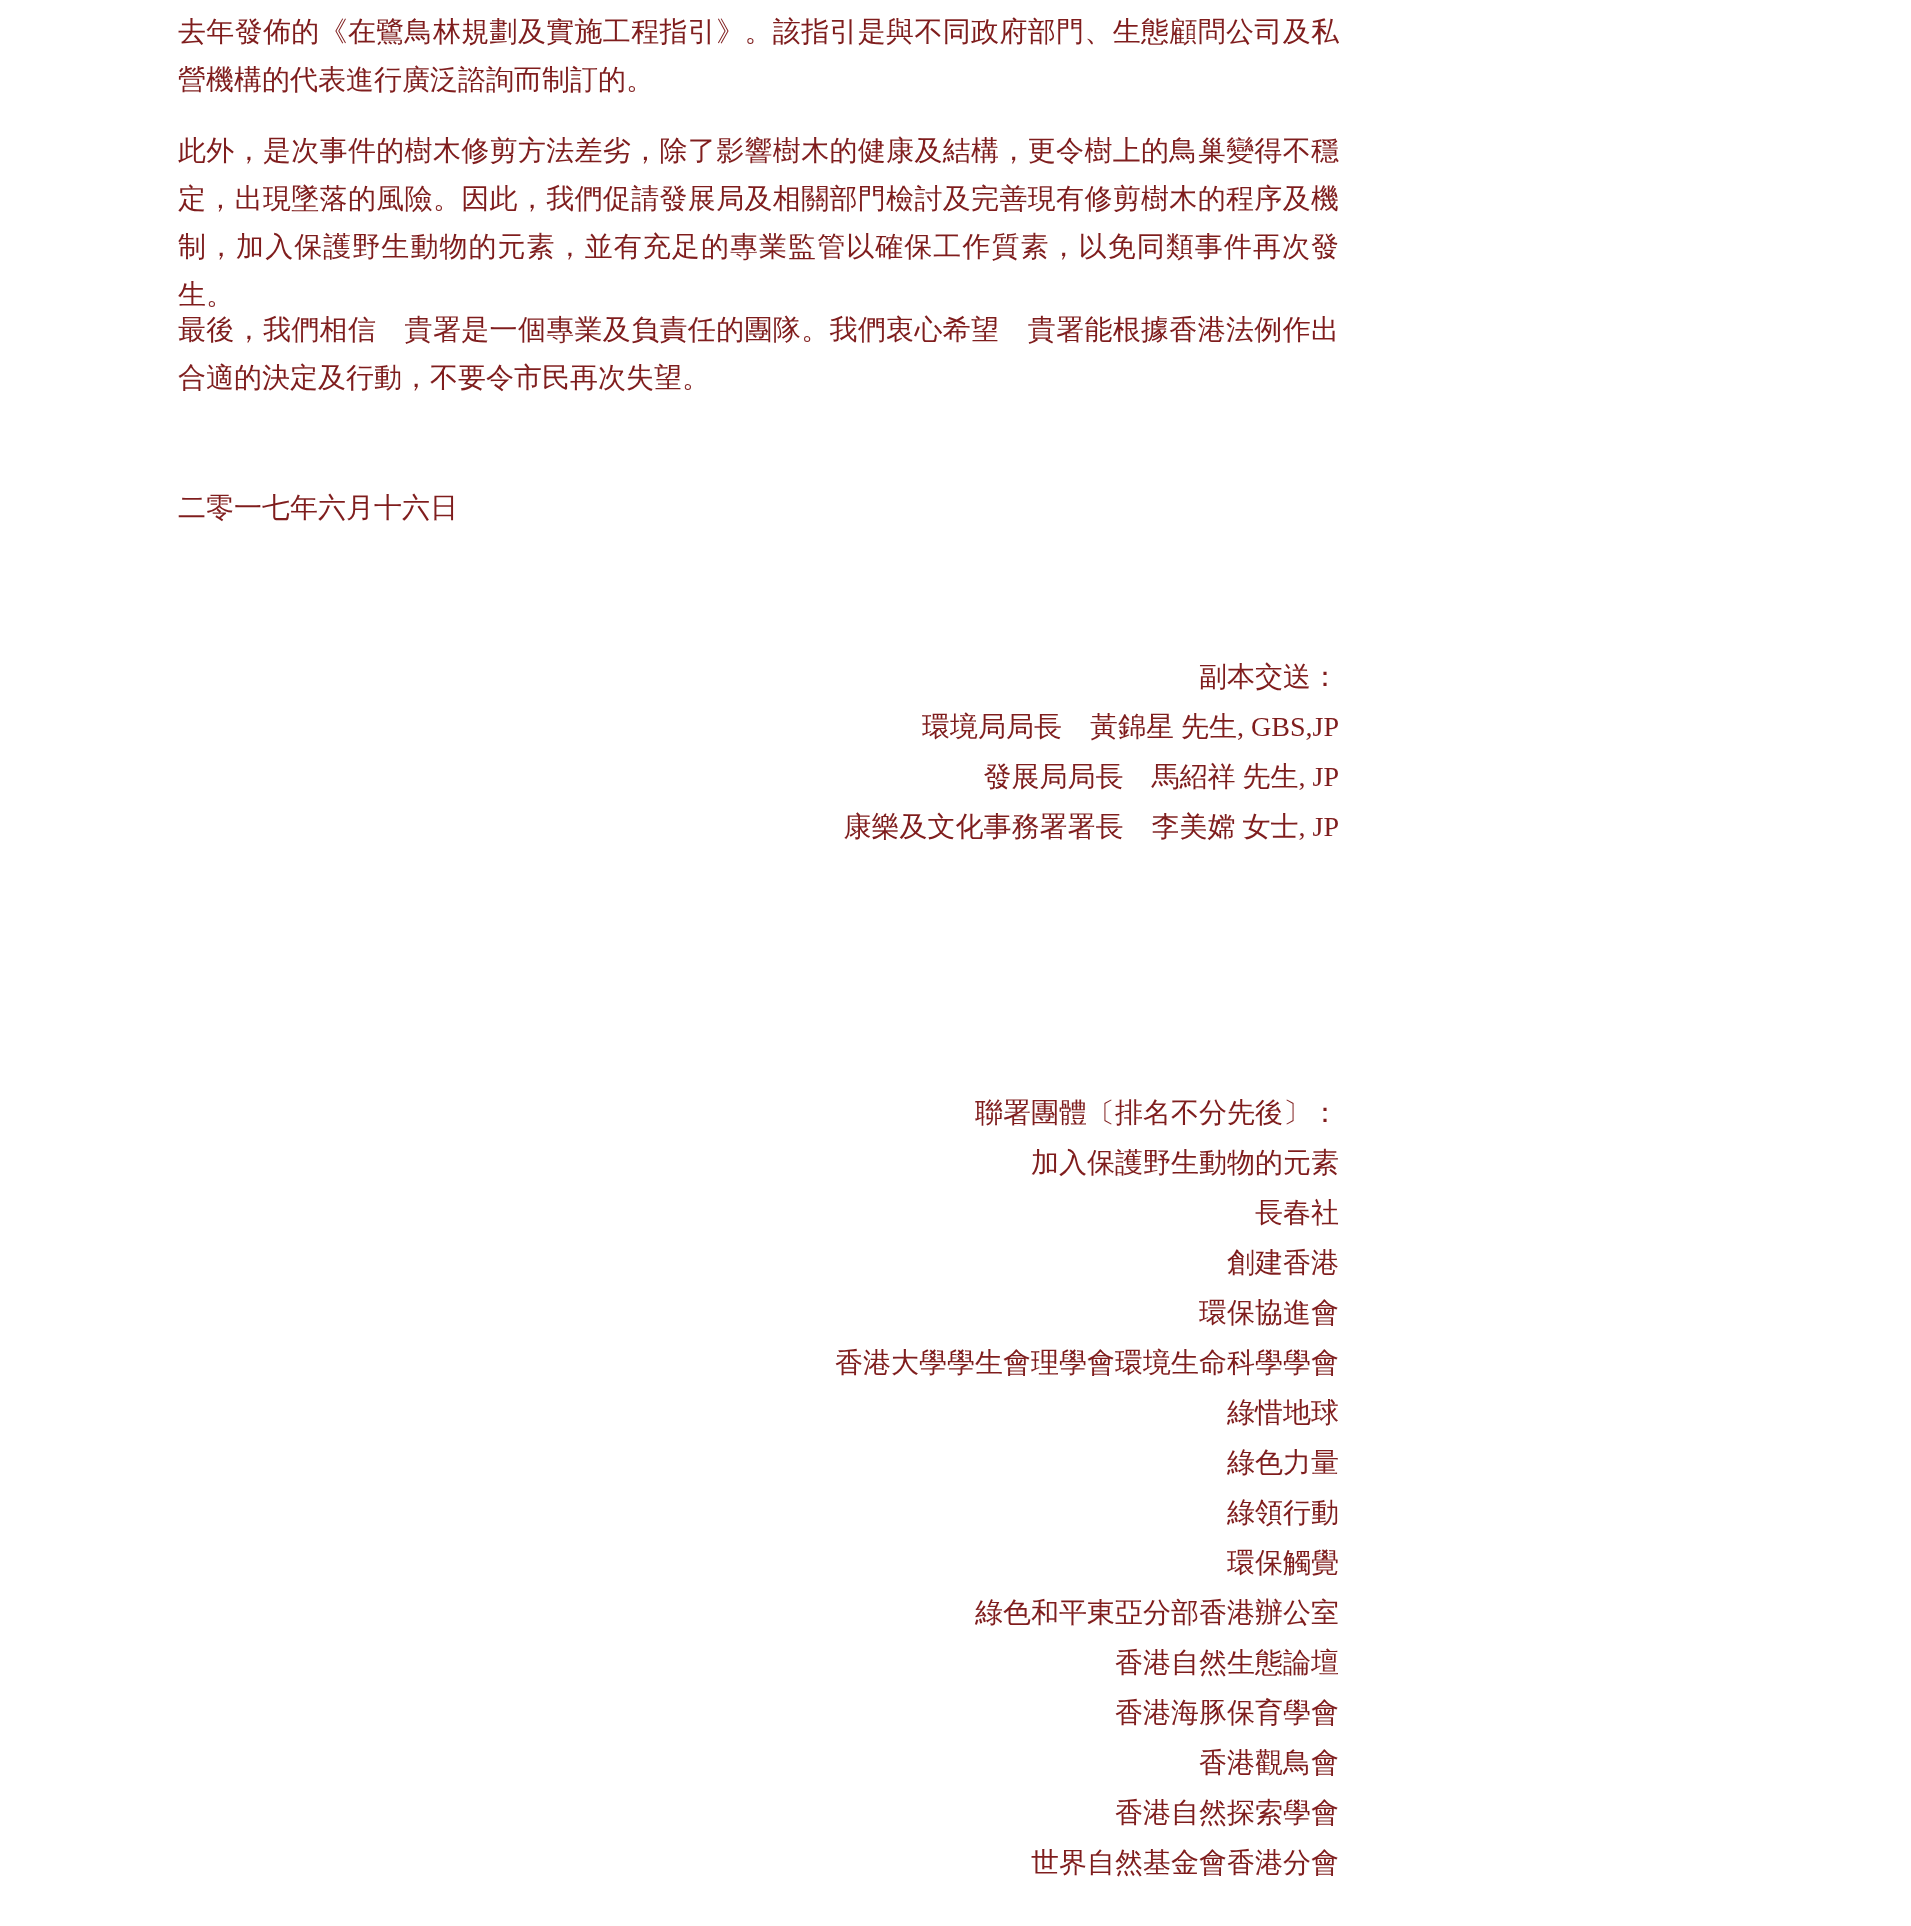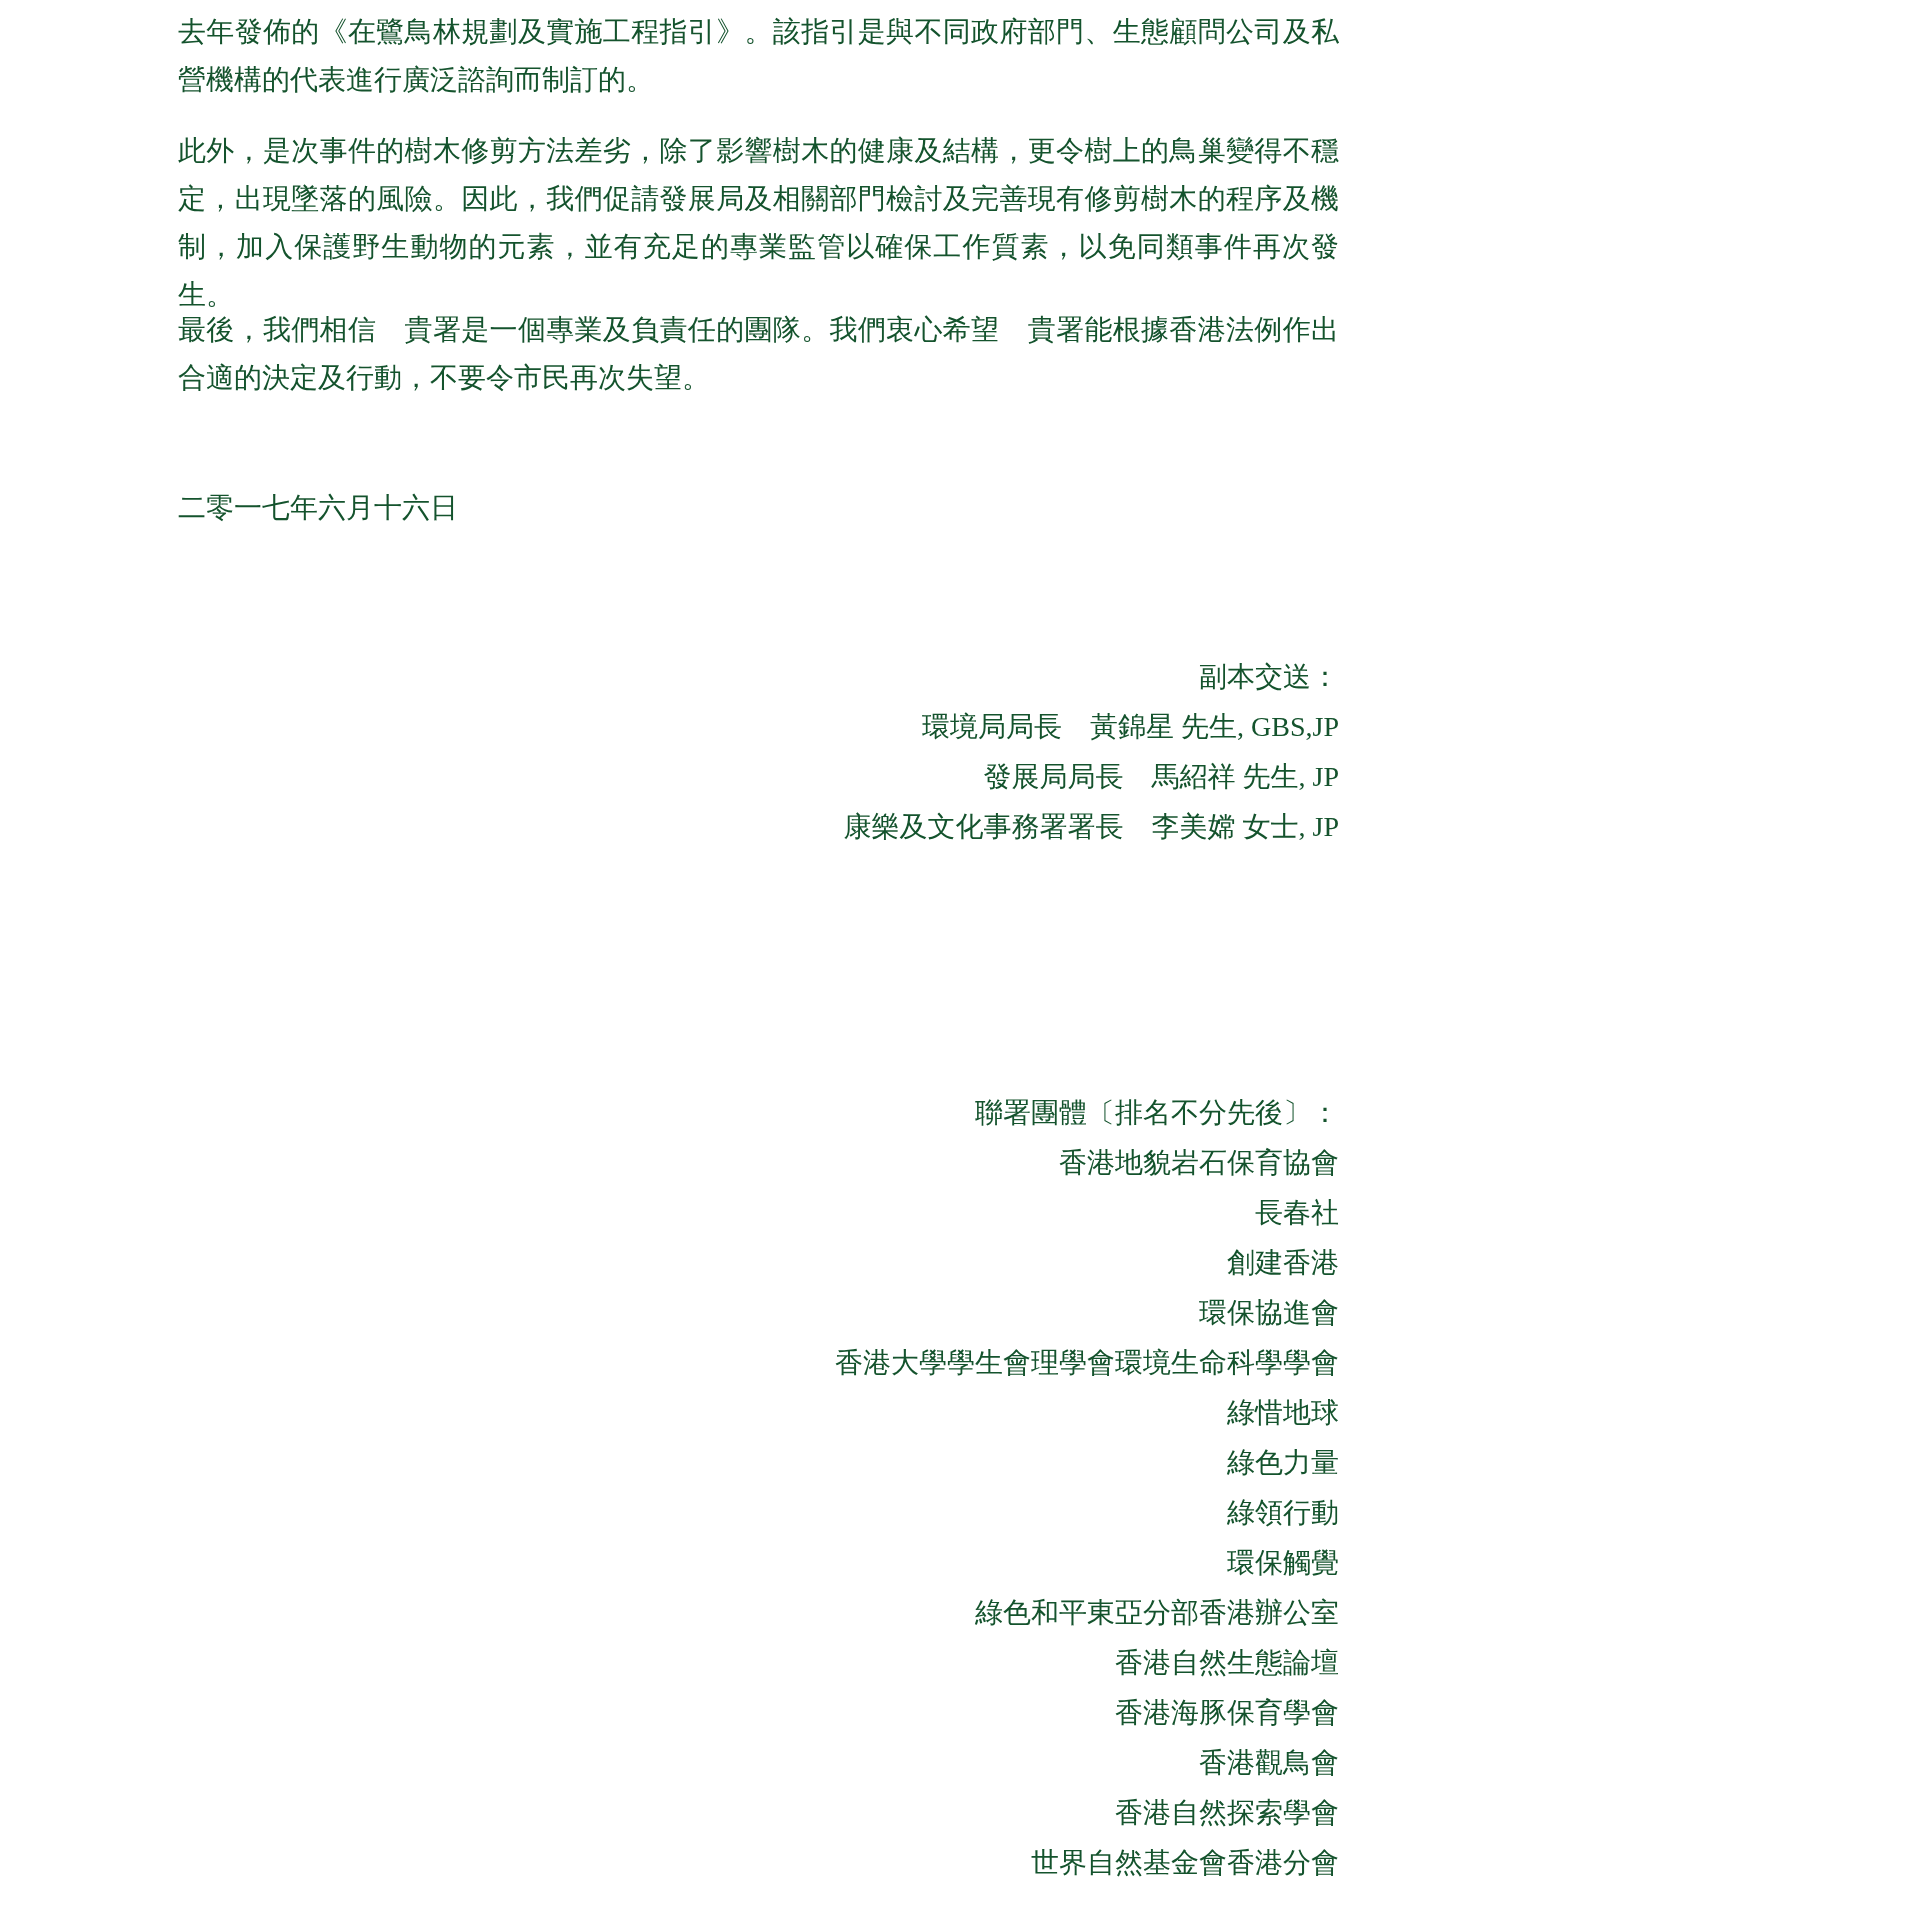--- a/index.html
+++ b/index.html
@@ -14,21 +14,21 @@
     background: #ffffff;
     color: #000000;
     font-family: "Liberation Serif", "DejaVu Serif", serif;
     overflow: hidden;
   }
   .content-block {
     position: absolute;
     left: 178px;
     width: 1161px;
     font-size: 28px;
-    color: #14532d;
+    color: #7f1d1d;
   }
   .paragraph {
     line-height: 48px;
     text-align: justify;
     letter-spacing: 0;
   }
   #para-1 { top: 7.6px; }
   #para-2 { top: 127px; }
   #para-3 { top: 306px; }
   #letter-date { top: 484px; line-height: 48px; }
@@ -55,21 +55,21 @@
 
   <div id="cc-block" class="content-block">
     <div class="line">副本交送：</div>
     <div class="line">環境局局長　黃錦星 先生, GBS,JP</div>
     <div class="line">發展局局長　馬紹祥 先生, JP</div>
     <div class="line">康樂及文化事務署署長　李美嫦 女士, JP</div>
   </div>
 
   <div id="signatories-block" class="content-block">
     <div class="line">聯署團體〔排名不分先後〕：</div>
-    <div class="line">香港地貌岩石保育協會</div>
+    <div class="line">加入保護野生動物的元素</div>
     <div class="line">長春社</div>
     <div class="line">創建香港</div>
     <div class="line">環保協進會</div>
     <div class="line">香港大學學生會理學會環境生命科學學會</div>
     <div class="line">綠惜地球</div>
     <div class="line">綠色力量</div>
     <div class="line">綠領行動</div>
     <div class="line">環保觸覺</div>
     <div class="line">綠色和平東亞分部香港辦公室</div>
     <div class="line">香港自然生態論壇</div>

